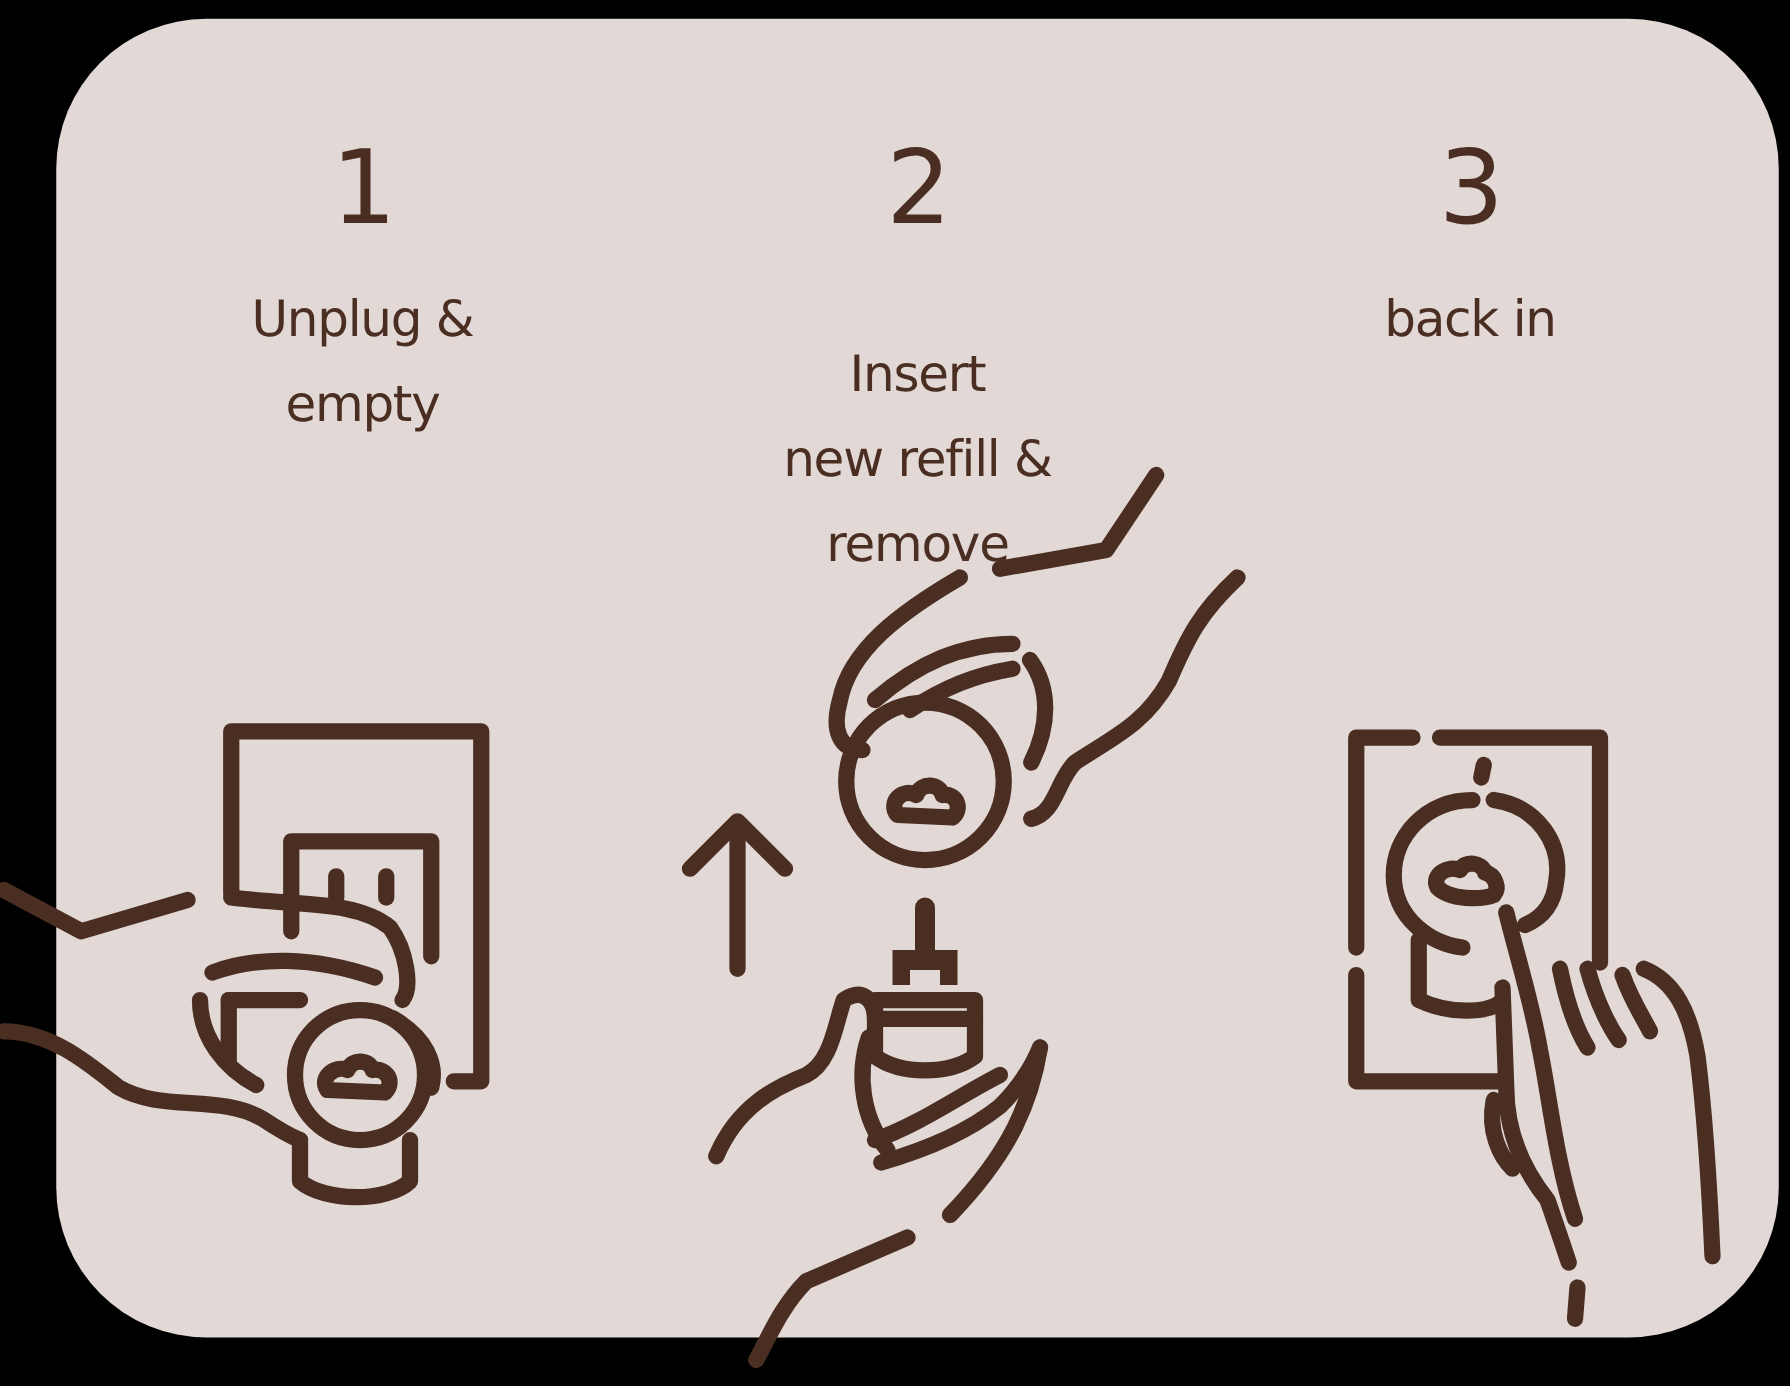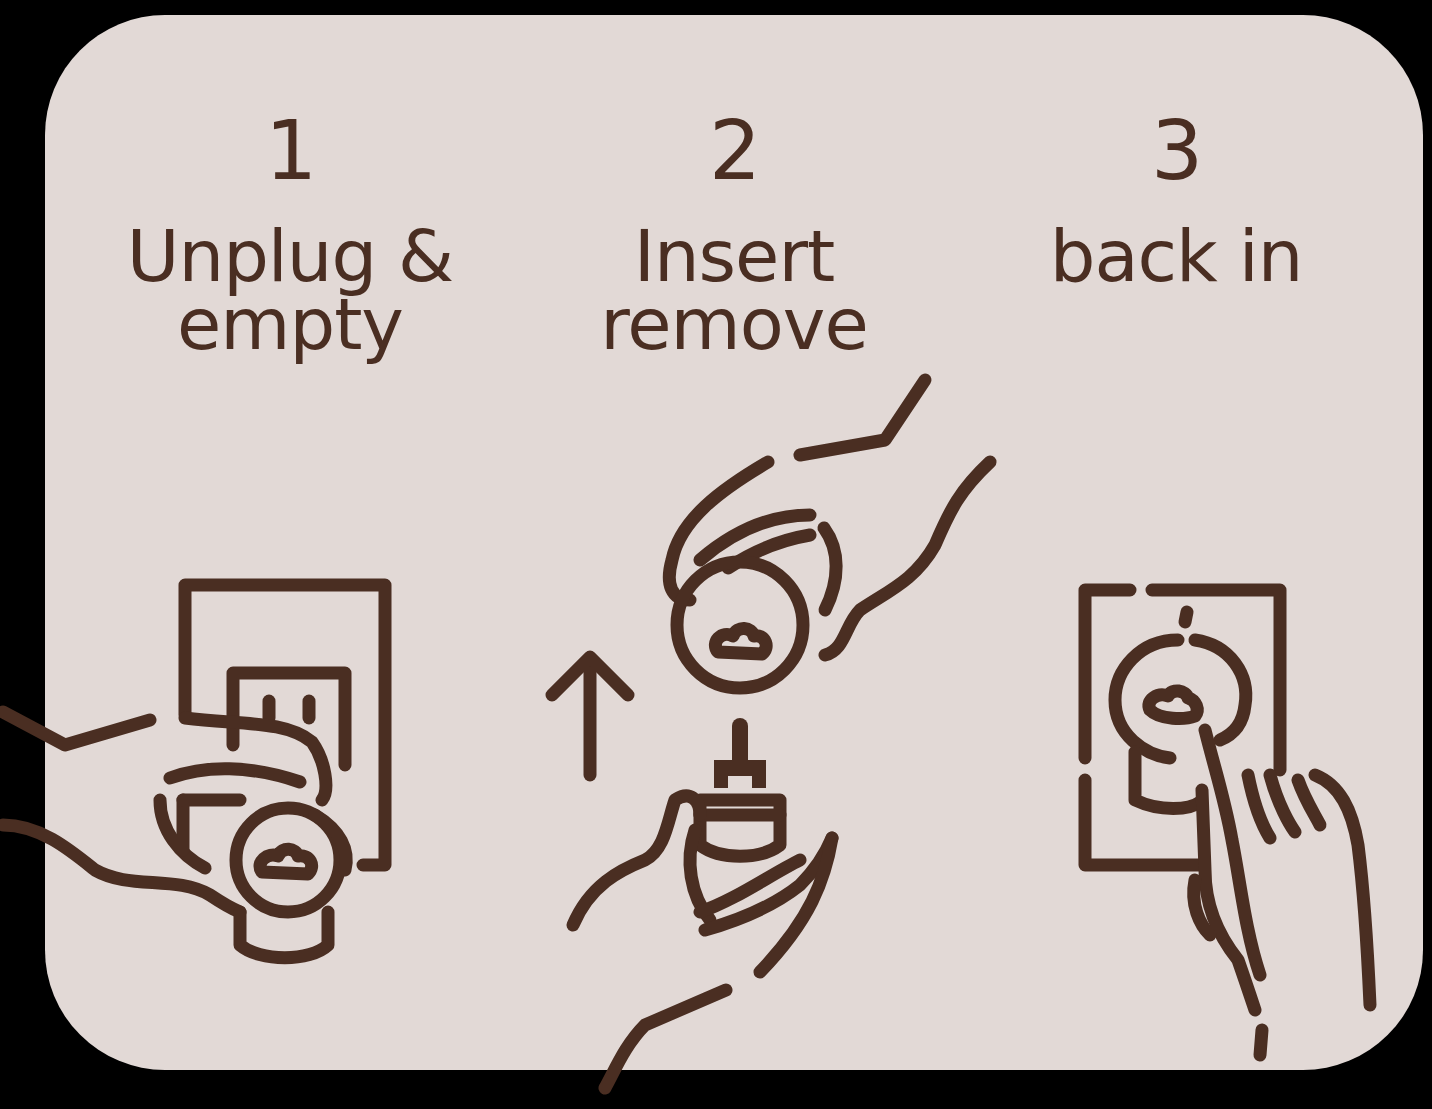--- a/index.html
+++ b/index.html
@@ -30,21 +30,21 @@
       color: #4a2e22;
       font-size: 82px;
       font-weight: normal;
       line-height: 1;
       top: 110px;
       letter-spacing: -2px;
     }
     .step-label {
       position: absolute;
       top: 222px;
-      font-size: 72px;
+      font-size: 40px;
       line-height: 68px;
       letter-spacing: -1px;
     }
     .step-label span { display: block; }
     .art {
       position: absolute;
       left: 0; top: 0;
       width: 1432px; height: 1109px;
     }
     .art path, .art line, .art rect, .art circle, .art ellipse, .art polyline {
@@ -62,22 +62,23 @@
 
 <div class="card"></div>
 
 <div class="step-num" style="left:190px;">1</div>
 <div class="step-text step-label" style="left:80px;">
   <span>Unplug &amp;</span>
   <span>empty</span>
 </div>
 
 <div class="step-num" style="left:634px;">2</div>
-<div class="step-text step-label" style="left:524px;">
+<div class="step-text step-label" style="left:524px;margin-top:44px;">
   <span>Insert</span>
+  <span>new refill &amp;</span>
   <span>remove</span>
 </div>
 
 <div class="step-num" style="left:1076px;">3</div>
 <div class="step-text step-label" style="left:966px;">
   <span>back in</span>
 </div>
 
 <svg class="art" viewBox="0 0 1432 1109" xmlns="http://www.w3.org/2000/svg">
 

